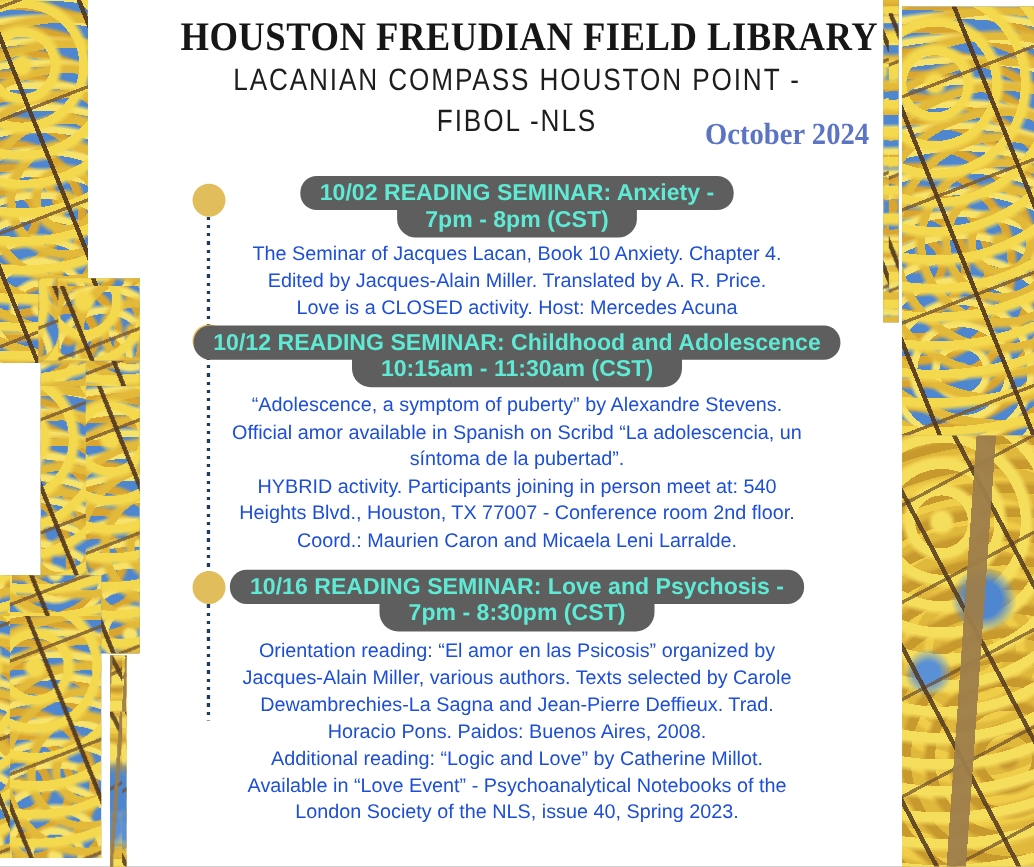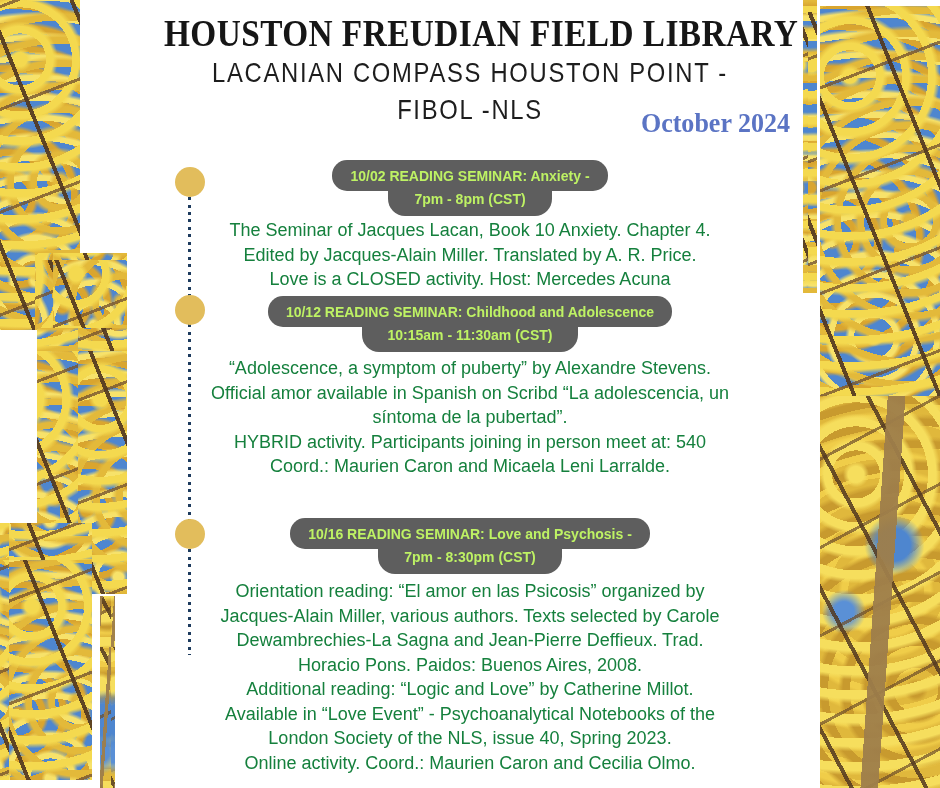--- a/index.html
+++ b/index.html
@@ -65,36 +65,36 @@
   }
   .tdot{
     position:absolute;left:175px;width:30px;height:30px;border-radius:50%;
     background:#e2bd5c;z-index:3;
   }
   .tdot.d1{top:167px;} .tdot.d2{top:295px;} .tdot.d3{top:519px;}
 
   
   .bubble{
     position:absolute;left:140px;width:660px;text-align:center;
-    color:#bef264;font-weight:700;font-size:14px;z-index:4;
+    color:#5eead4;font-weight:700;font-size:21px;z-index:4;
   }
   .bubble .l1{
     display:block;width:fit-content;margin:0 auto;background:#5e5e5e;
     border-radius:15px;padding:3px 18px 2px;line-height:26px;white-space:nowrap;
   }
   .bubble .l2{
     display:block;width:fit-content;margin:-5px auto 0;background:#5e5e5e;
     border-radius:0 0 17px 17px;padding:1px 26px 4px;line-height:25px;white-space:nowrap;
   }
   .bub1{top:160px;} .bub2{top:296px;} .bub3{top:518px;}
 
   
   .body-block{
     position:absolute;left:140px;width:660px;text-align:center;
-    color:#15803d;font-size:18px;line-height:24.5px;z-index:4;
+    color:#1d4ed8;font-size:18px;line-height:24.5px;z-index:4;
   }
   .bod1{top:218px;} .bod2{top:356px;} .bod3{top:579px;}
 </style>
 </head>
 <body>
 
 <div class="canvas">
 
   <div>
     <div class="ph" style="left:0;   top:0;    width:80px;  height:330px;"></div>
@@ -132,31 +132,31 @@
 
   <div class="bubble bub2">
     <span class="l1">10/12 READING SEMINAR: Childhood and Adolescence</span>
     <span class="l2">10:15am - 11:30am (CST)</span>
   </div>
   <div class="body-block bod2">
     <div>“Adolescence, a symptom of puberty” by Alexandre Stevens.</div>
     <div>Official amor available in Spanish on Scribd “La adolescencia, un</div>
     <div>síntoma de la pubertad”.</div>
     <div>HYBRID activity. Participants joining in person meet at: 540</div>
+    <div>Heights Blvd., Houston, TX 77007 - Conference room 2nd floor.</div>
     <div>Coord.: Maurien Caron and Micaela Leni Larralde.</div>
   </div>
 
   <div class="bubble bub3">
     <span class="l1">10/16 READING SEMINAR: Love and Psychosis -</span>
     <span class="l2">7pm - 8:30pm (CST)</span>
   </div>
   <div class="body-block bod3">
     <div>Orientation reading: “El amor en las Psicosis” organized by</div>
     <div>Jacques-Alain Miller, various authors. Texts selected by Carole</div>
     <div>Dewambrechies-La Sagna and Jean-Pierre Deffieux. Trad.</div>
     <div>Horacio Pons. Paidos: Buenos Aires, 2008.</div>
     <div>Additional reading: “Logic and Love” by Catherine Millot.</div>
     <div>Available in “Love Event” - Psychoanalytical Notebooks of the</div>
     <div>London Society of the NLS, issue 40, Spring 2023.</div>
-    <div>Online activity. Coord.: Maurien Caron and Cecilia Olmo.</div>
   </div>
 
 </div>
 
 </body></html>

